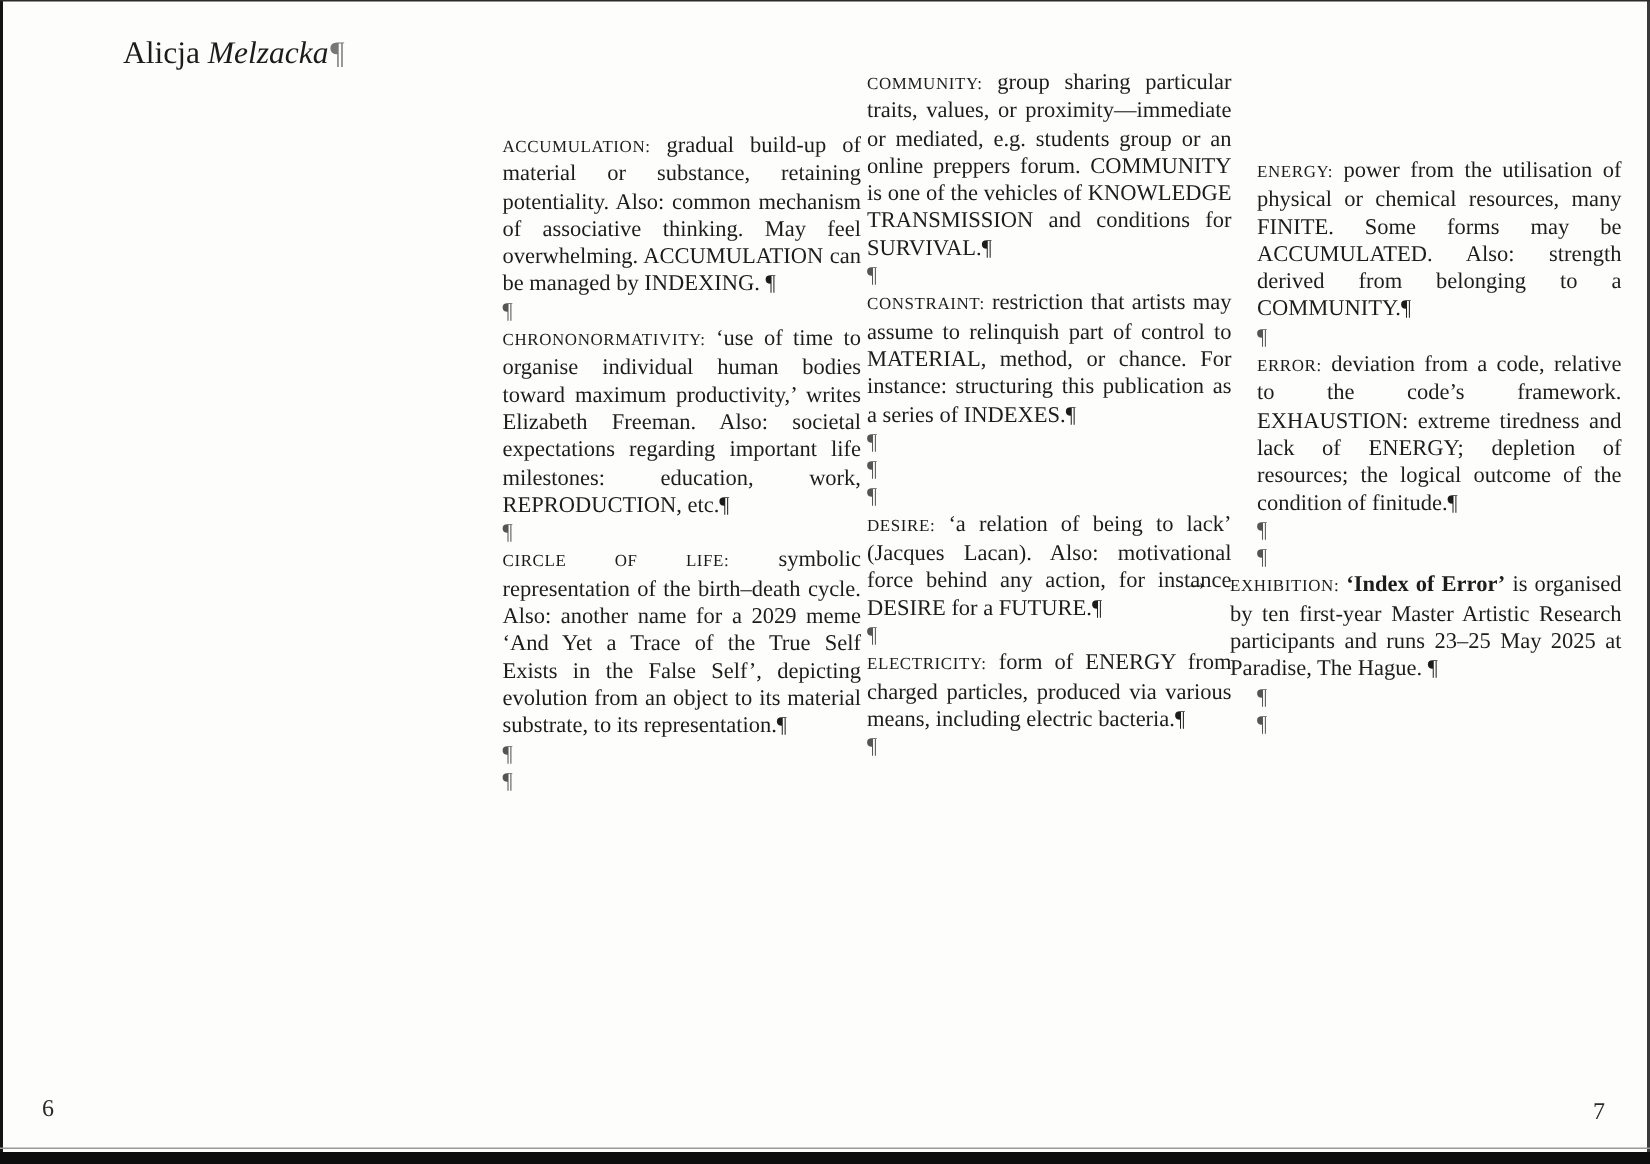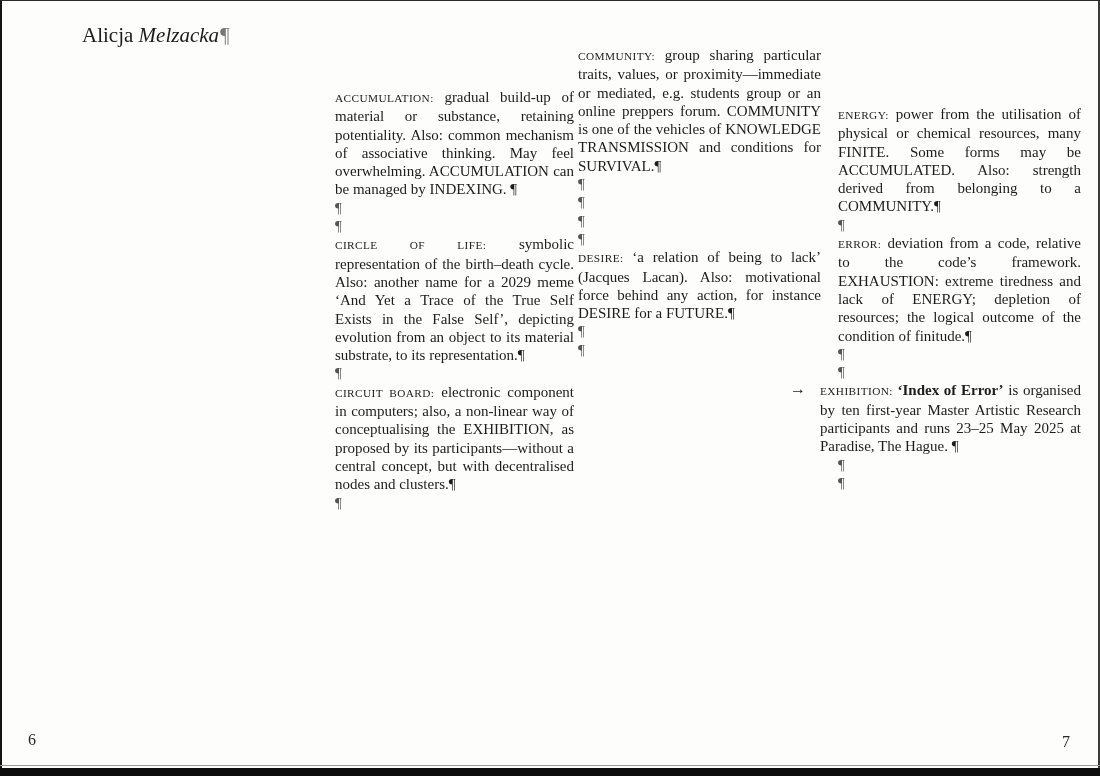--- a/index.html
+++ b/index.html
@@ -45,39 +45,43 @@
 <div class="frame-top"></div>
 <div class="frame-bottom-line"></div>
 <div class="frame-bottom-bar"></div>
 
 <div class="page-header"><span>Alicja </span><span class="ital">Melzacka</span><span class="pilc">¶</span></div>
 
 <div class="col col-1">
   <p class="entry"><span class="term">ACCUMULATION:</span>
     <span>gradual build-up of material or substance, retaining potentiality. Also: common mechanism of associative thinking. May feel overwhelming. ACCUMULATION can be managed by INDEXING. ¶</span></p>
   <div class="blank">¶</div>
+  <p class="entry"><span class="term">CHRONONORMATIVITY:</span>
+    <span>‘use of time to organise individual human bodies toward maximum productivity,’ writes Elizabeth Freeman. Also: societal expectations regarding important life milestones: education, work, REPRODUCTION, etc.¶</span></p>
   <div class="blank">¶</div>
   <p class="entry"><span class="term">CIRCLE OF LIFE:</span>
     <span>symbolic representation of the birth–death cycle. Also: another name for a 2029 meme ‘And Yet a Trace of the True Self Exists in the False Self’, depicting evolution from an object to its material substrate, to its representation.¶</span></p>
   <div class="blank">¶</div>
-  <p class="entry"><span class="term">CIRCUIT BOARD:</span>
-    <span>electronic component in computers; also, a non-linear way of conceptualising the EXHIBITION, as proposed by its participants—without a central concept, but with decentralised nodes and clusters.¶</span></p>
   <div class="blank">¶</div>
 </div>
 
 <div class="col col-2">
   <p class="entry"><span class="term">COMMUNITY:</span>
     <span>group sharing particular traits, values, or proximity—immediate or mediated, e.g. students group or an online preppers forum. COMMUNITY is one of the vehicles of KNOWLEDGE TRANSMISSION and conditions for SURVIVAL.¶</span></p>
   <div class="blank">¶</div>
+  <p class="entry"><span class="term">CONSTRAINT:</span>
+    <span>restriction that artists may assume to relinquish part of control to MATERIAL, method, or chance. For instance: structuring this publication as a series of INDEXES.¶</span></p>
   <div class="blank">¶</div>
   <div class="blank">¶</div>
   <div class="blank">¶</div>
   <p class="entry"><span class="term">DESIRE:</span>
     <span>‘a relation of being to lack’ (Jacques Lacan). Also: motivational force behind any action, for instance DESIRE for a FUTURE.¶</span></p>
   <div class="blank">¶</div>
+  <p class="entry"><span class="term">ELECTRICITY:</span>
+    <span>form of ENERGY from charged particles, produced via various means, including electric bacteria.¶</span></p>
   <div class="blank">¶</div>
 </div>
 
 <div class="col col-3">
   <p class="entry"><span class="term">ENERGY:</span>
     <span>power from the utilisation of physical or chemical resources, many FINITE. Some forms may be ACCUMULATED. Also: strength derived from belonging to a COMMUNITY.¶</span></p>
   <div class="blank">¶</div>
   <p class="entry"><span class="term">ERROR:</span>
     <span>deviation from a code, relative to the code’s framework. EXHAUSTION: extreme tiredness and lack of ENERGY; depletion of resources; the logical outcome of the condition of finitude.¶</span></p>
   <div class="blank">¶</div>

